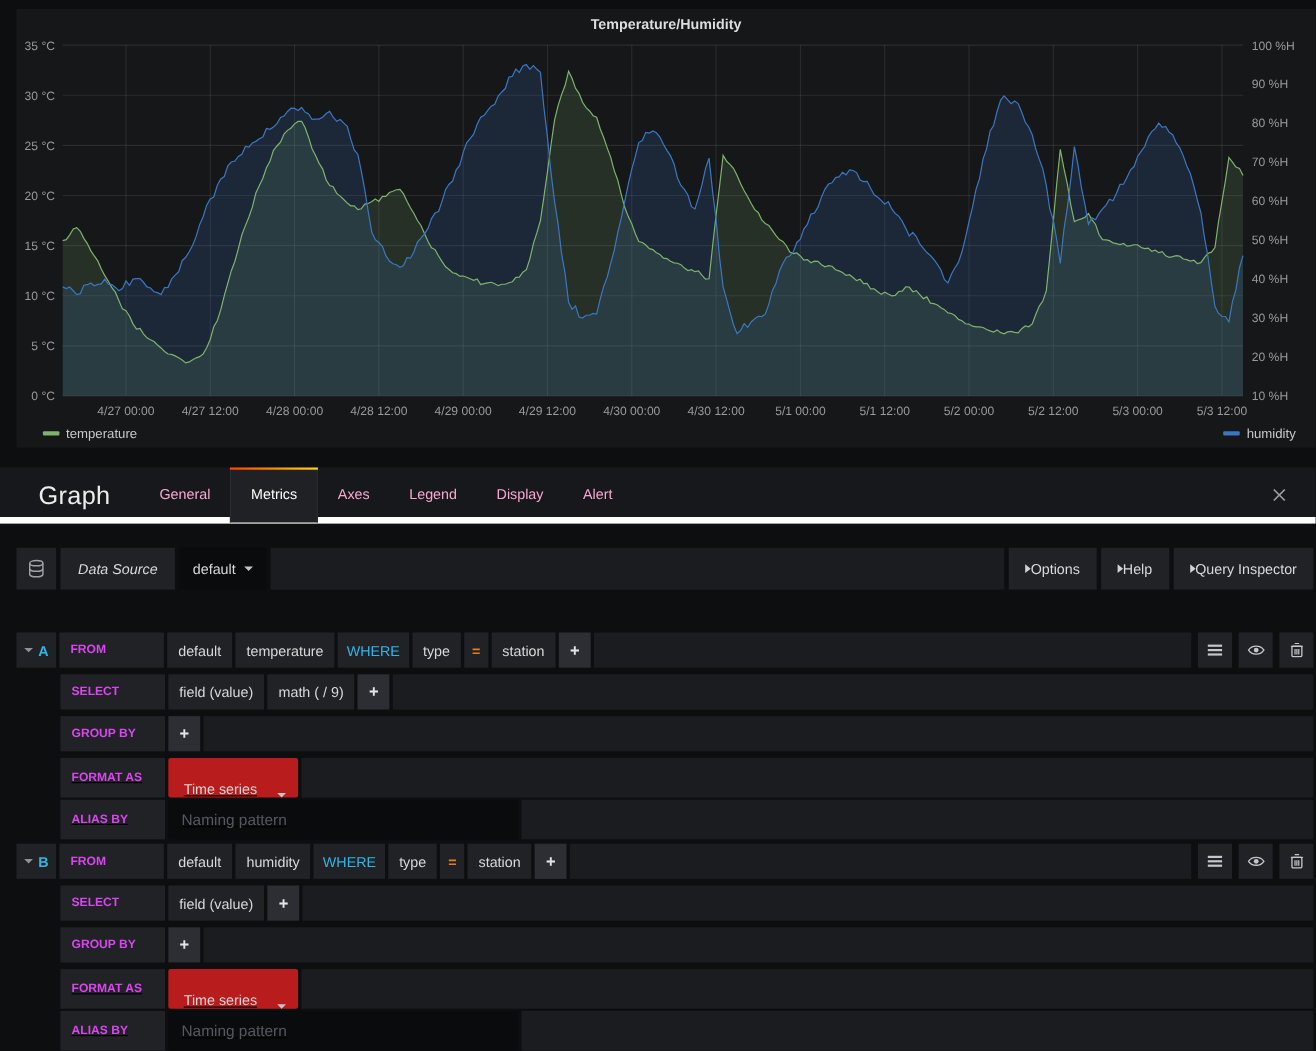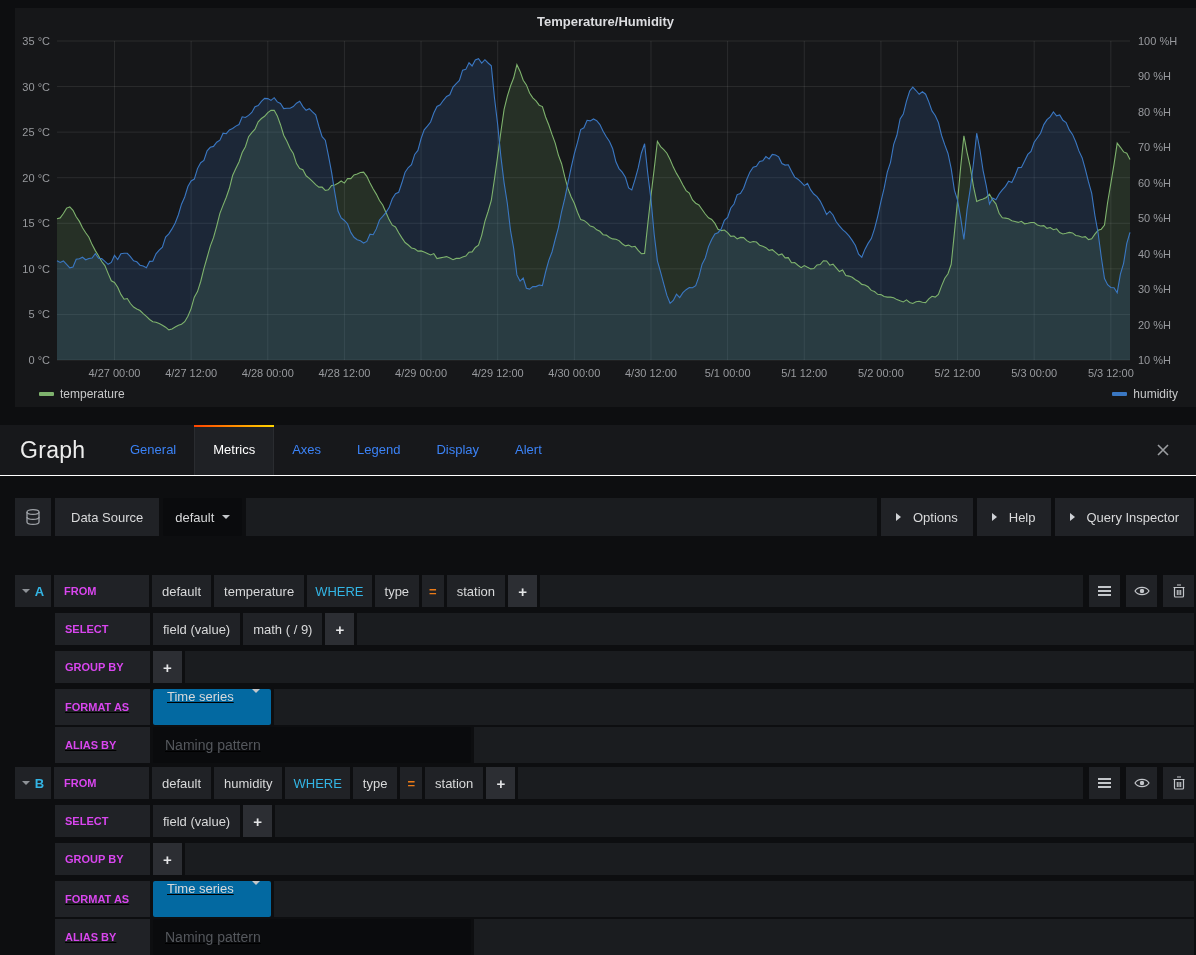--- a/index.html
+++ b/index.html
@@ -12,40 +12,40 @@
     color:#dcdde0; font-size:13px; font-weight:600; }
   .chart-svg { position:absolute; left:0; top:0; }
   .legend-item { position:absolute; bottom:6px; display:flex; align-items:center; gap:6px;
     color:#c7c8c9; font-size:12px; }
   .legend-item .swatch { width:15px; height:4px; border-radius:1px; display:inline-block; }
   .legend-left  { left:24px; }
   .legend-right { right:18px; }
 
   
   .tabbar { position:absolute; left:0; top:425px; width:1196px; height:51px; background:#17181b;
-    border-bottom:1px solid #ffffff; display:flex; align-items:flex-start; }
+    border-bottom:6px solid #ffffff; display:flex; align-items:flex-start;padding-left:15px; }
   .editor-title { width:112px; padding-left:20px; color:#ececec; font-size:23px; font-weight:500;
     line-height:50px; letter-spacing:0.3px; }
-  .tab { padding:0 18px; line-height:50px; font-size:13px; color:#3b82f6; cursor:pointer; position:relative; }
+  .tab { padding:0 18px; line-height:50px; font-size:13px; color:#f9a8d4; cursor:pointer; position:relative; }
   .tab.active { background:#1f2125; color:#ffffff; border-left:1px solid #2a2c30; border-right:1px solid #2a2c30; }
   .tab.active::before { content:''; position:absolute; top:0; left:-1px; right:-1px; height:2px;
     background:linear-gradient(to right,#ff4400,#ffd500); }
   .tab-close { position:absolute; right:26px; top:18px; width:14px; height:14px; cursor:pointer; }
   .tab-close svg { display:block; }
 
   
   .ds-row { position:absolute; left:15px; top:498px; width:1179px; height:38px; display:flex; gap:4px; }
   .box { background:#202226; display:flex; align-items:center; color:#d8d9da; font-size:13px; }
   .ds-icon-box { width:36px; justify-content:center; }
-  .ds-label { padding:0 16px; }
+  .ds-label { padding:0 16px;font-style:italic; }
   .ds-select { background:#0a0b0d; padding:0 12px; gap:8px; border-radius:2px; cursor:pointer; }
   .caret-down { width:0; height:0; border-left:4px solid transparent; border-right:4px solid transparent;
     border-top:4px solid #c3c6ca; display:inline-block; }
   .ds-filler { flex:1; background:#1a1c1f; }
-  .ds-btn { padding:0 15px; gap:12px; cursor:pointer; }
+  .ds-btn { padding:0 15px; gap:0; cursor:pointer; }
   .caret-right { width:0; height:0; border-top:4px solid transparent; border-bottom:4px solid transparent;
     border-left:5px solid #cfd2d6; display:inline-block; }
 
   
   .queries { position:absolute; left:15px; top:575px; width:1179px; }
   .qrow { display:flex; gap:3px; height:32px; margin-bottom:6px; align-items:stretch; }
   .qrow.tall { height:36px; margin-bottom:2px;text-decoration:underline; }
   .qrow.tall.last { margin-bottom:4px; }
   .qrow .indent { width:37px; flex:none; }
   .letter-box { width:36px; flex:none; background:#202226; display:flex; align-items:center;
@@ -60,22 +60,22 @@
   .part.kw-part { color:#33b5e5; padding:0 8px;text-align:right; }
   .part.op { color:#eb7b18; font-weight:700; padding:0 7px; }
   .plus-btn { width:29px; flex:none; background:#2c2e33; color:#e3e4e6; font-size:15px; font-weight:700;
     display:flex; align-items:center; justify-content:center; cursor:pointer; }
   .row-filler { flex:1; background:#1a1c1f; }
   .icon-box { width:31px; flex:none; background:#202226; display:flex; align-items:center;
     justify-content:center; cursor:pointer; margin-left:3px; }
   .icon-box:first-of-type { margin-left:6px; }
   .hamburger { display:flex; flex-direction:column; gap:2px; }
   .hamburger i { width:13px; height:2px; background:#c3c6ca; display:block; }
-  .select-dd { width:118px; flex:none; background:#0369a1; border-radius:2px; color:#d8d9da; font-size:13px;
-    display:flex; align-items:flex-start; justify-content:space-between; padding:0 11px 0 14px; cursor:pointer; }
+  .select-dd { width:118px; flex:none; background:#b91c1c; border-radius:2px; color:#d8d9da; font-size:13px;
+    display:flex; align-items:flex-end; justify-content:space-between; padding:0 11px 0 14px; cursor:pointer; }
   .alias-input { width:318px; flex:none; background:#0a0b0d; border:none; outline:none; border-radius:2px;
     color:#14b8a6; font-size:14px; padding:0 12px; }
   .alias-input::placeholder { color:#55585d; }
 </style>
 </head>
 <body>
 
 <div class="panel">
   <div class="panel-title">Temperature/Humidity</div>
   <svg id="chart" class="chart-svg" width="1181" height="399">

